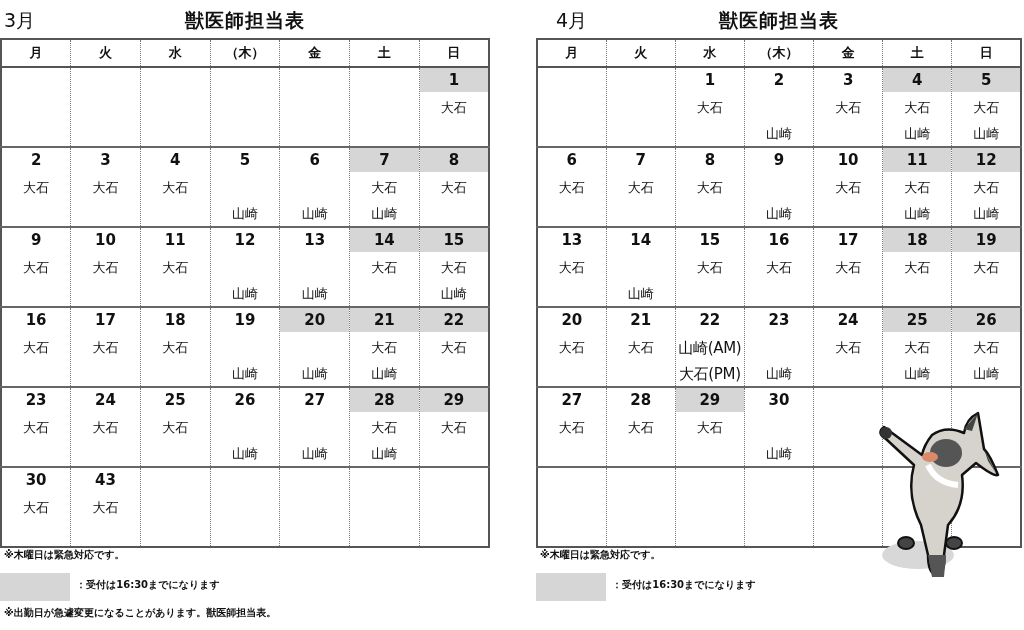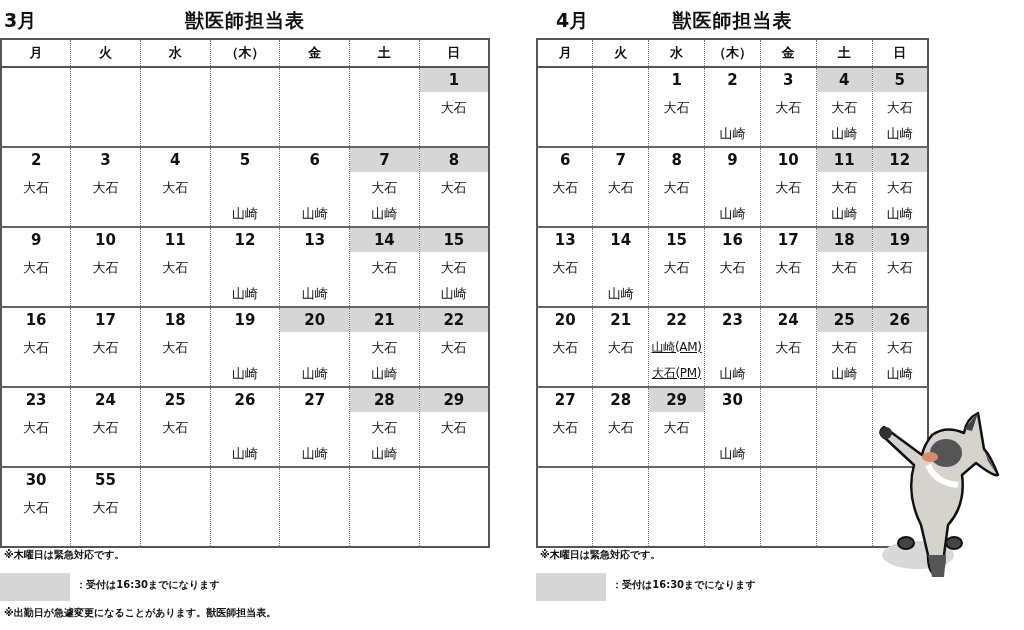--- a/index.html
+++ b/index.html
@@ -1,35 +1,35 @@
 <!DOCTYPE html>
 <html><head>
 <meta charset="utf-8">
 <style>
   html, body { margin:0; padding:0; background:#ffffff; }
   body { width:1024px; height:630px; position:relative; overflow:hidden;
          font-family:"DejaVu Sans","Liberation Sans",sans-serif; color:#111; }
   .month { position:absolute; top:0; }
   .month-left { left:0; width:490px; }
-  .month-right { left:536px; width:393px; }
+  .month-right { left:536px; width:486px; }
   .mhead { position:relative; height:38px; }
-  .mname { position:absolute; left:4px; top:8px; font-size:19px; font-weight:bold; }
+  .mname { position:absolute; left:4px; top:8px; font-size:19px; font-weight:normal; }
   .month-right .mname { left:20px; }
   .mtitle { position:absolute; left:0; right:0; top:8px; text-align:center; font-size:19px; font-weight:bold; letter-spacing:1px; }
   table.cal { border-collapse:collapse; width:100%; table-layout:fixed; border:2px solid #555; }
   table.cal th { height:26px; font-size:13px; font-weight:bold; border-bottom:2px solid #555;
                  border-left:1px dotted #777; padding:0; }
   table.cal th:first-child, table.cal td:first-child { border-left:none; }
   table.cal td { height:78px; vertical-align:top; padding:0; border-left:1px dotted #777; border-top:2px solid #666; }
   .cell { position:relative; height:78px; }
   .dnum { height:24px; line-height:24px; text-align:center; font-weight:bold; font-size:15px; }
   .dnum.grey { background:#d6d6d6; }
   .l1 { position:absolute; top:31px; left:0; right:0; text-align:center; font-size:13px; }
   .l2 { position:absolute; top:57px; left:0; right:0; text-align:center; font-size:13px; }
-  .l1.small, .l2.small { font-size:12px; letter-spacing:-0.3px;text-decoration:underline; }
+  .l1.small, .l2.small { font-size:15px; letter-spacing:-0.3px; }
   .notes { position:absolute; font-size:10px; font-weight:bold; }
   .swatch { position:absolute; width:70px; height:28px; background:#d6d6d6; }
   .cat { position:absolute; left:866px; top:405px; width:140px; height:180px; }
 </style>
 </head>
 <body>
 
 <div class="month month-left">
   <div class="mhead">
     <div class="mname">3月</div>
@@ -282,21 +282,21 @@
         <tr>
           <td>
             <div class="cell">
               <div class="dnum">30</div>
               <div class="l1">大石</div>
               <div class="l2"></div>
             </div>
           </td>
           <td>
             <div class="cell">
-              <div class="dnum">55</div>
+              <div class="dnum">43</div>
               <div class="l1">大石</div>
               <div class="l2"></div>
             </div>
           </td>
           <td>
             <div class="cell"></div>
           </td>
           <td>
             <div class="cell"></div>
           </td>

